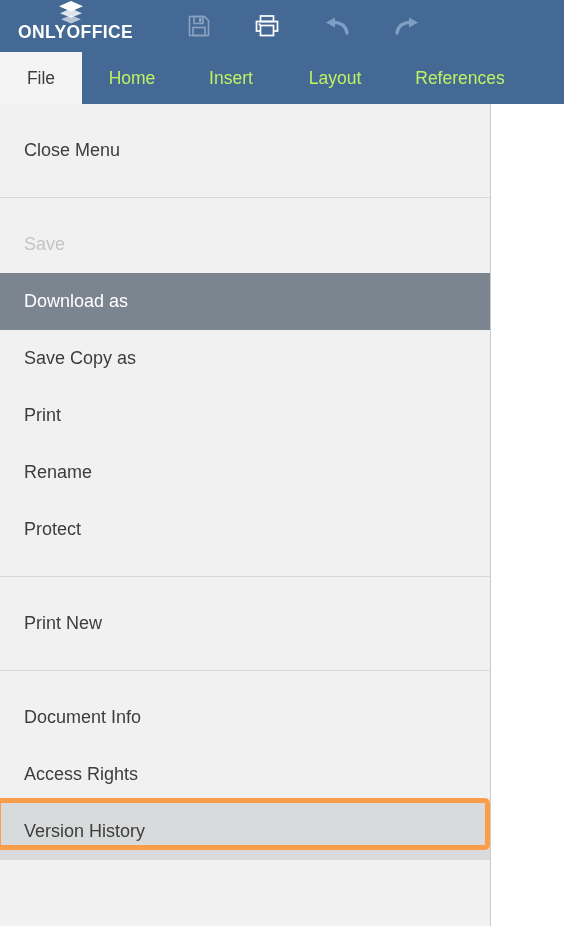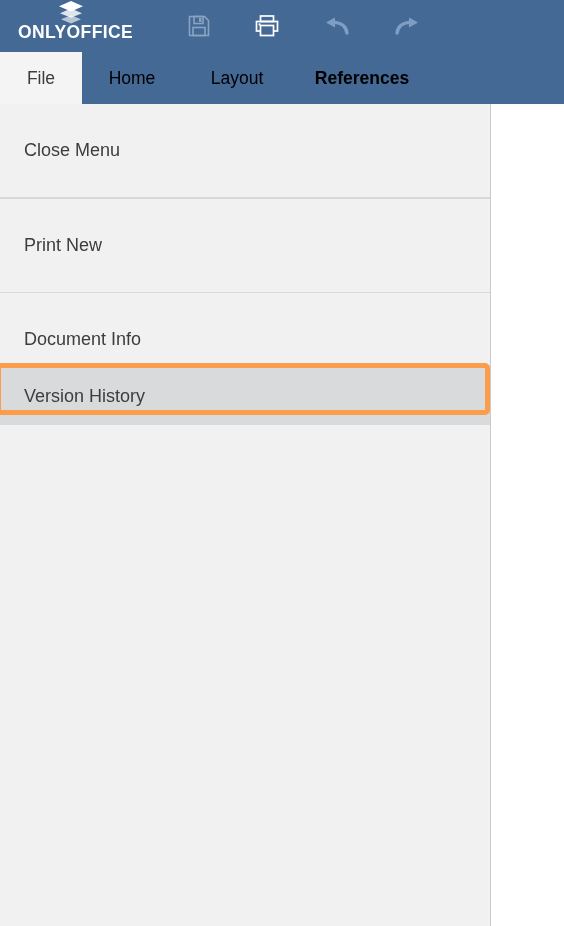--- a/index.html
+++ b/index.html
@@ -69,35 +69,35 @@
     height: 52px;
     background: #446995;
     display: flex;
     align-items: flex-start;
     box-sizing: border-box;
   }
   .tab {
     display: flex;
     align-items: center;
     justify-content: center;
-    color: #000000;
+    color: #bef264;
     font-size: 17.5px;
     box-sizing: border-box;
     height: 52px;
     white-space: nowrap;
   }
   .tab.first { width: 82px; }
   .tab.active {
     background: #f4f4f4;
     color: #3d3d3d;
   }
   #tab-home       { width: 100px; }
   #tab-insert     { width: 98px; }
   #tab-layout     { width: 110px; }
-  #tab-references { width: 140px; font-weight: bold; }
+  #tab-references { width: 140px; }
 
   
   #file-menu-panel {
     position: absolute;
     left: 0; top: 104px;
     width: 491px;
     height: 822px;
     background: #f1f1f1;
     border-right: 1px solid #cbcbcb;
     box-sizing: border-box;
@@ -188,45 +188,57 @@
       <path d="M3 17 C4 9 11 6 18.5 6.3" fill="none" stroke="#7e9ec3" stroke-width="3.4" stroke-linecap="round"></path>
       <polygon points="24,6.4 15,1.4 15,11.6" fill="#7e9ec3"></polygon>
     </svg>
   </div>
 
 </div>
 
 <div id="tab-strip">
   <div class="tab first active" id="tab-file">File</div>
   <div class="tab" id="tab-home">Home</div>
+  <div class="tab" id="tab-insert">Insert</div>
   <div class="tab" id="tab-layout">Layout</div>
   <div class="tab" id="tab-references">References</div>
 </div>
 
 <div id="file-menu-panel">
 
   <div class="menu-group">
     <div class="group-pad-top"></div>
     <div class="menu-item">Close Menu</div>
     <div class="group-pad-bottom"></div>
   </div>
   <div class="menu-sep"></div>
 
+  <div class="menu-group">
+    <div class="group-pad-top"></div>
+    <div class="menu-item disabled">Save</div>
+    <div class="menu-item selected">Download as</div>
+    <div class="menu-item">Save Copy as</div>
+    <div class="menu-item">Print</div>
+    <div class="menu-item">Rename</div>
+    <div class="menu-item">Protect</div>
+    <div class="group-pad-bottom"></div>
+  </div>
   <div class="menu-sep"></div>
 
   <div class="menu-group">
     <div class="group-pad-top"></div>
     <div class="menu-item">Print New</div>
     <div class="group-pad-bottom"></div>
   </div>
   <div class="menu-sep"></div>
 
   <div class="menu-group">
     <div class="group-pad-top"></div>
     <div class="menu-item">Document Info</div>
+    <div class="menu-item">Access Rights</div>
     <div class="vh-wrap">
       <div class="menu-item hover-target">Version History</div>
       <div id="version-history-highlight"></div>
     </div>
     <div class="group-pad-bottom"></div>
   </div>
 
 </div>
 
 </body></html>

